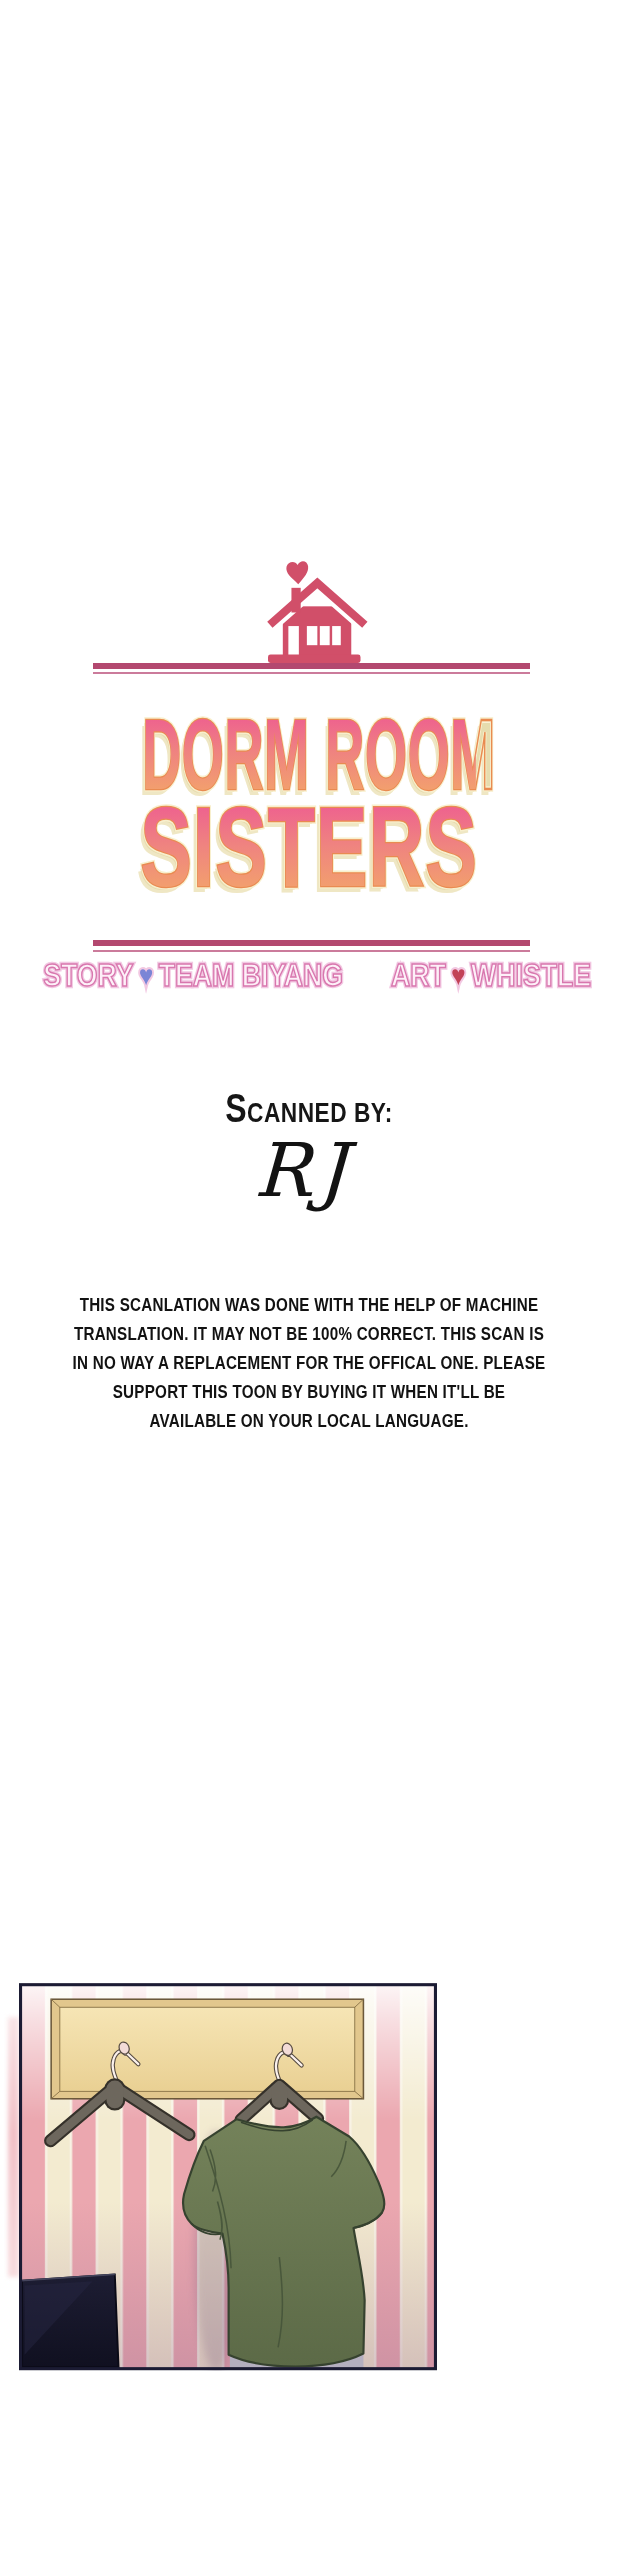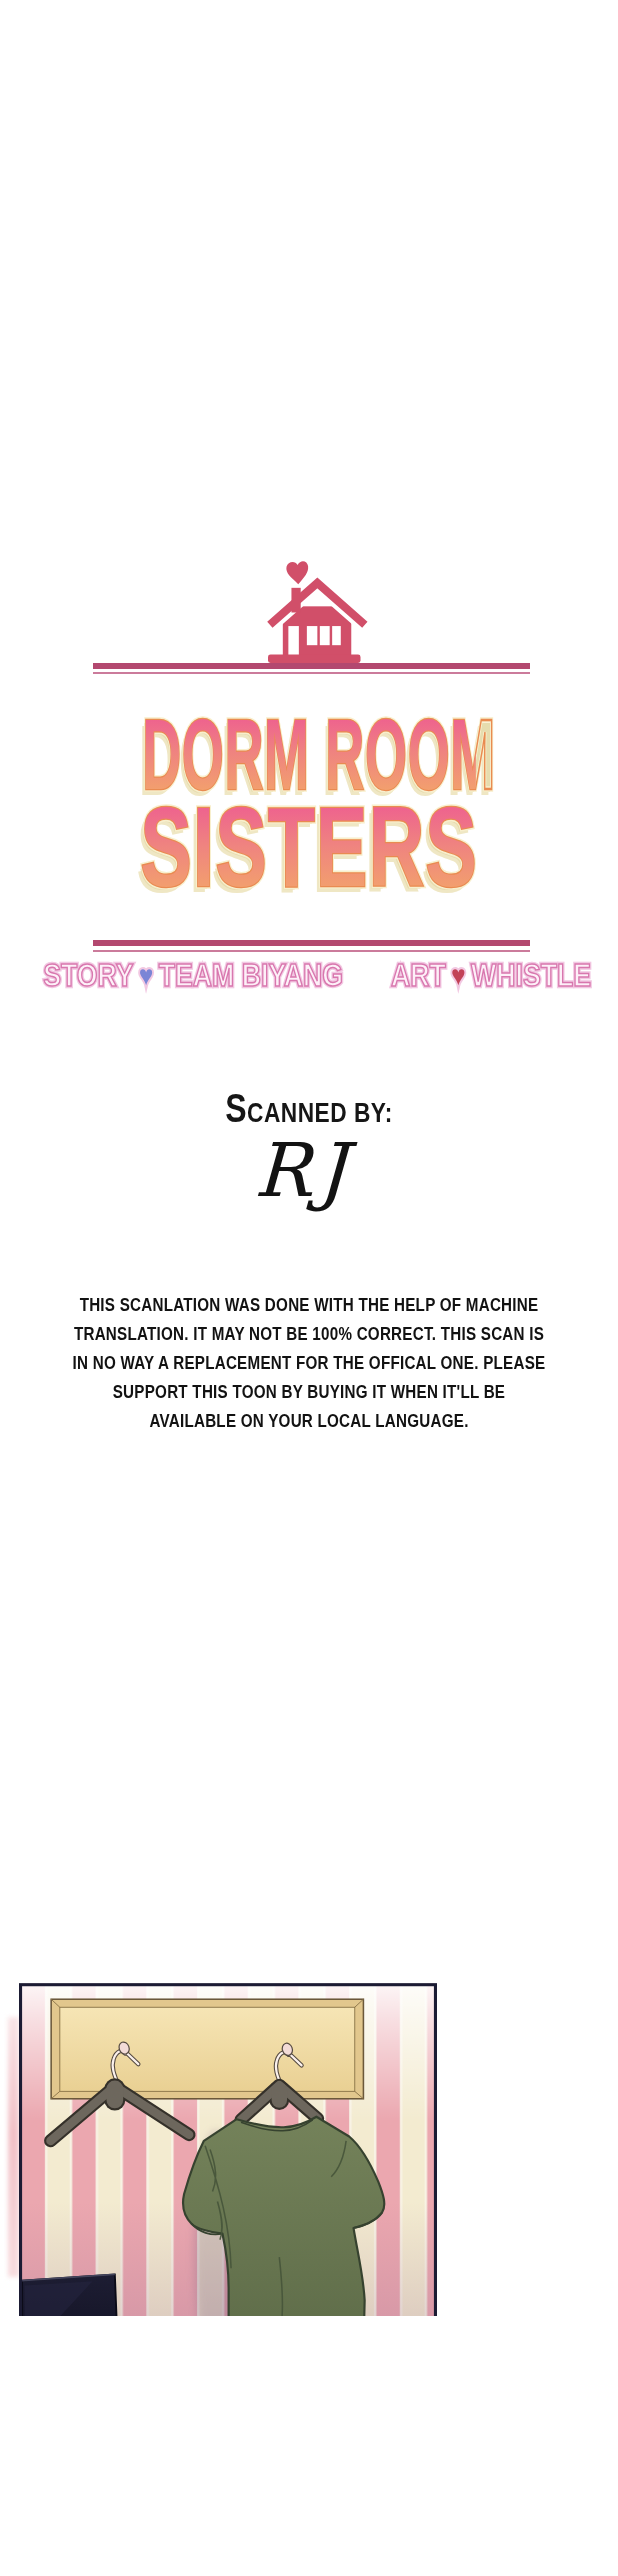--- a/index.html
+++ b/index.html
@@ -1,16 +1,16 @@
 <!DOCTYPE html>
 <html style="font-size:10px"><head>
 <meta charset="utf-8">
 <style>
   html,body{margin:0;padding:0;background:#ffffff;}
-  #page{position:relative;width:618px;height:2316px;background:#ffffff;overflow:hidden;
+  #page{position:relative;width:618px;height:2576px;background:#ffffff;overflow:hidden;
         font-family:"Liberation Sans",sans-serif;}
 
   
   .rule{position:absolute;left:93px;width:437px;}
   .rule.thick{height:5.6px;background:#b3486f;}
   .rule.thin{height:1.9px;background:#cb7b9b;}
   #ruleA1{top:663px;} #ruleA2{top:672px;}
   #ruleB1{top:940px;} #ruleB2{top:950px;}
 
   

